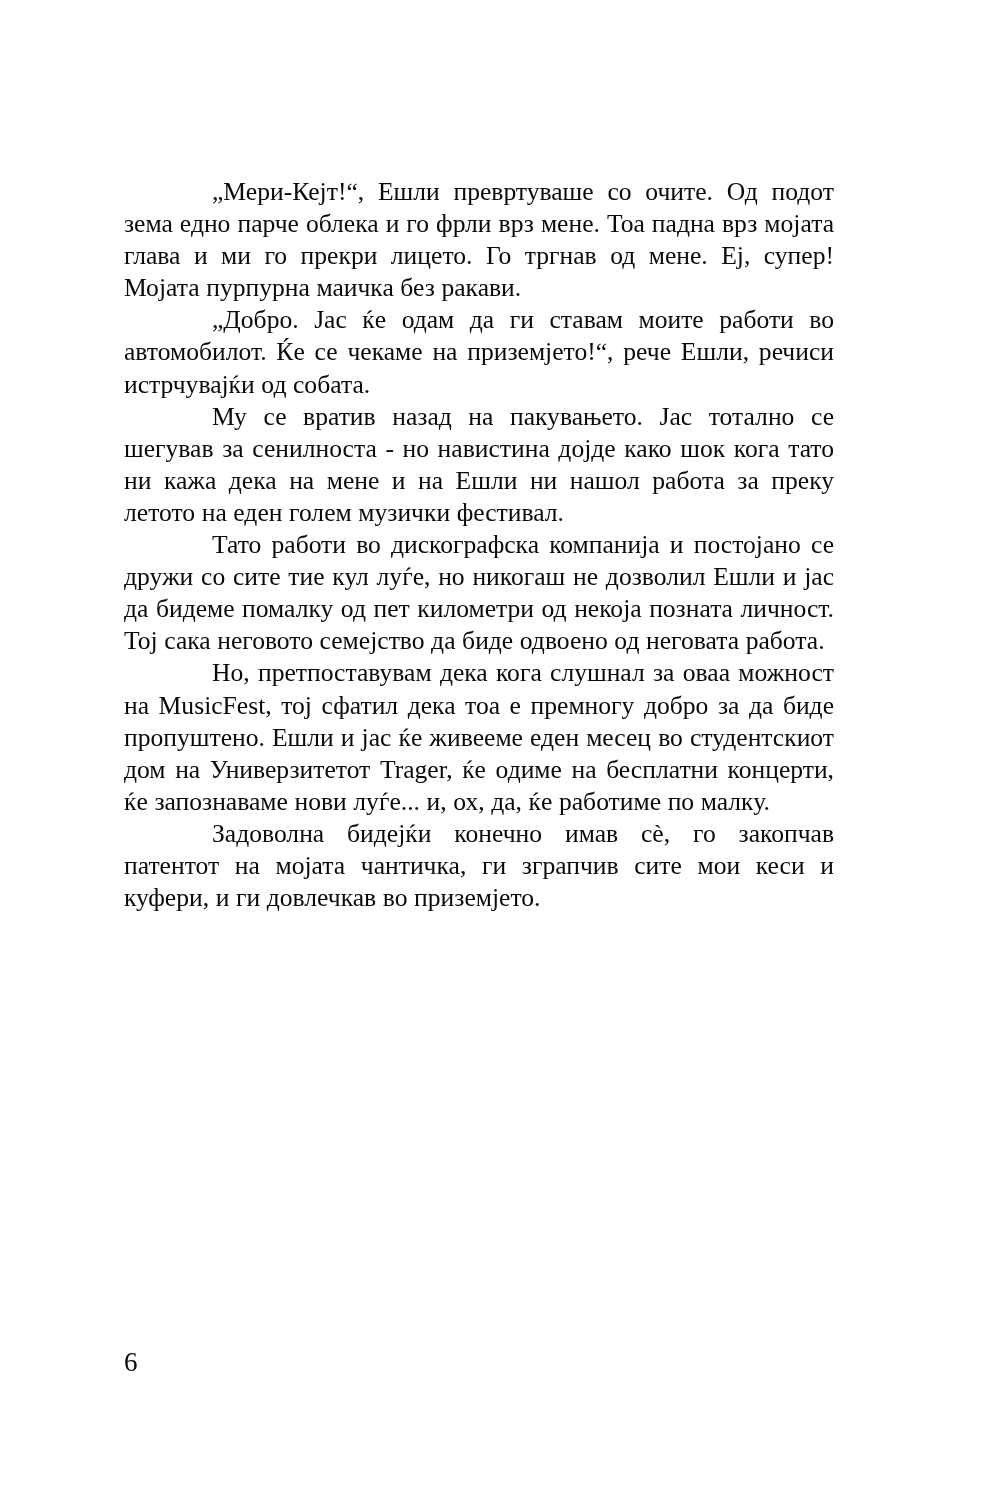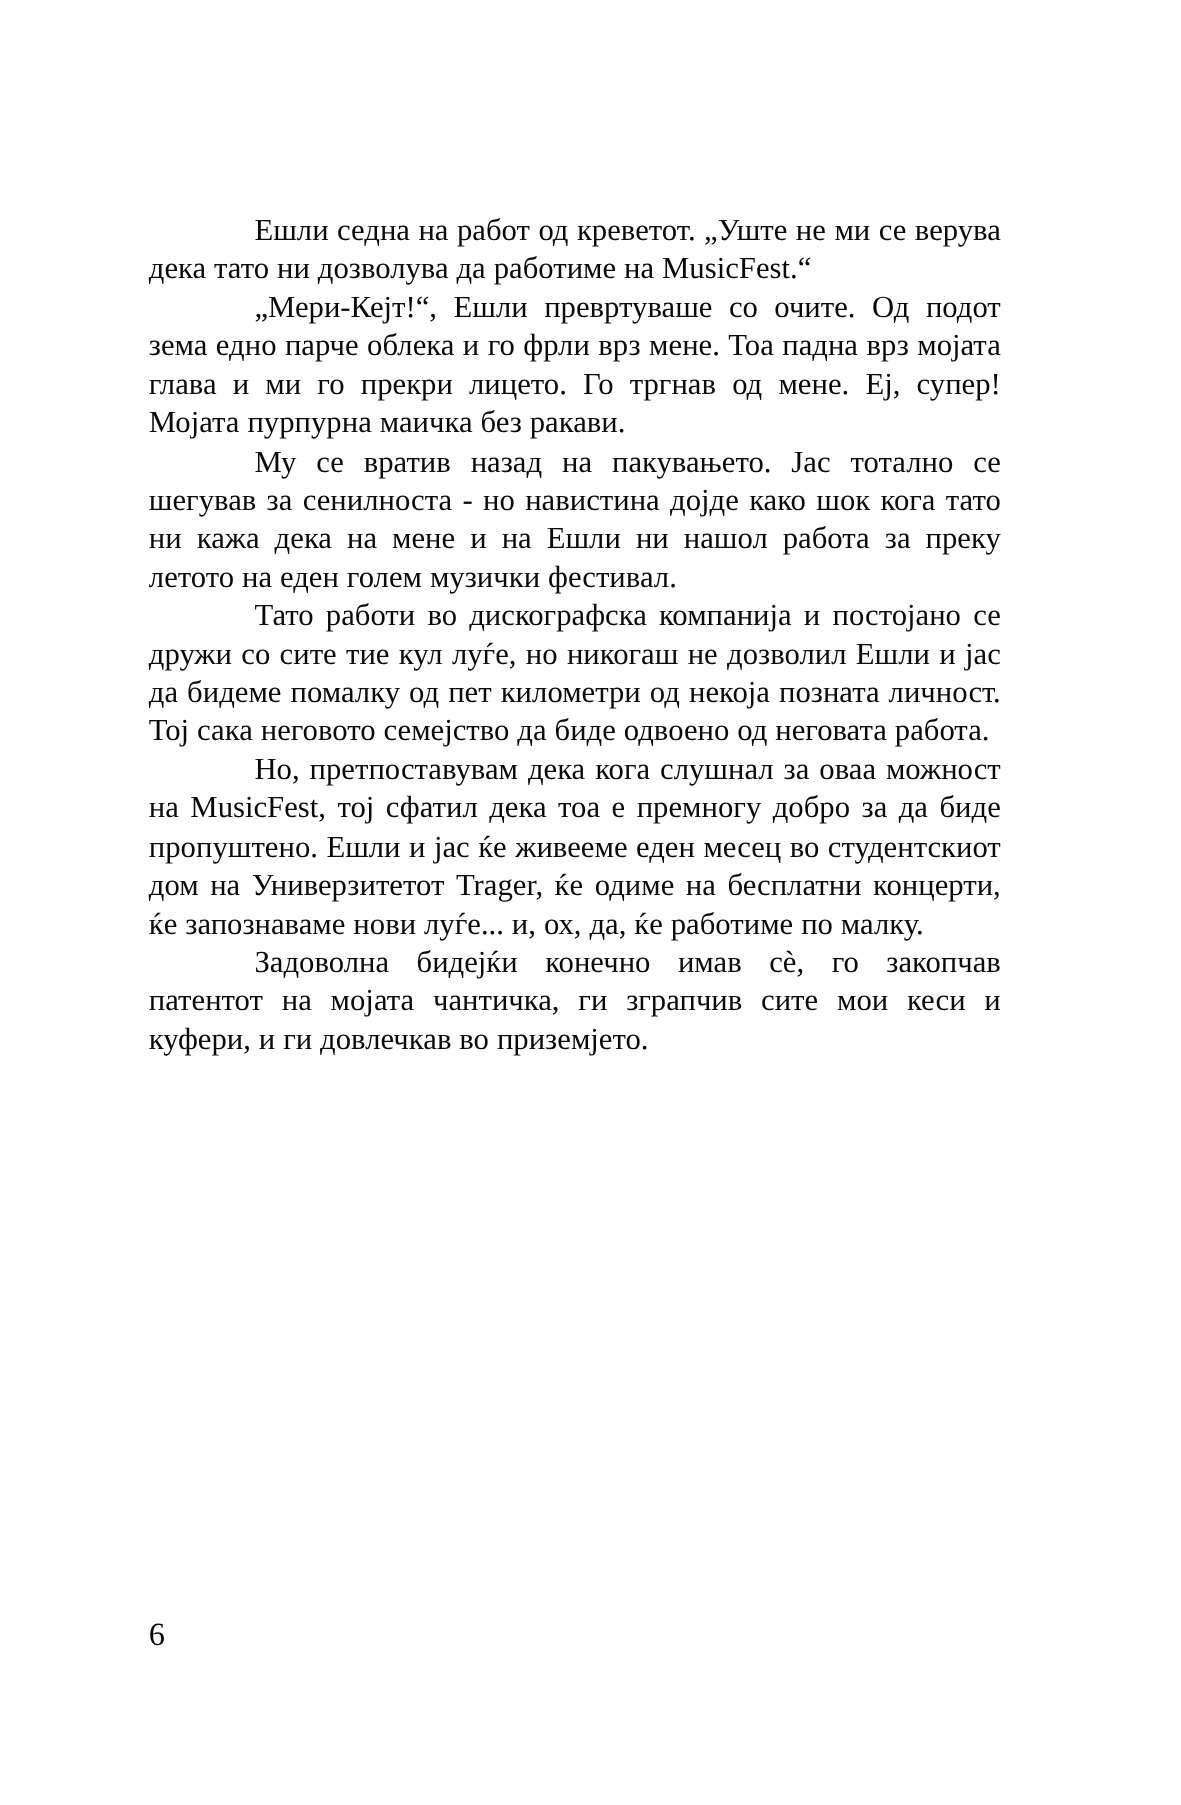--- a/index.html
+++ b/index.html
@@ -46,22 +46,22 @@
     color: #0a0a0a;
     line-height: 1;
   }
 </style>
 </head>
 <body>
 
 <div class="page">
 
   <div class="text-column">
-    <p class="para last-line-natural">Ешли седна на работ од креветот. „Уште не ми се верува дека тато ни дозволува да работиме на MusicFest.“</p>
     <p class="para last-line-natural">„Мери-Кејт!“, Ешли превртуваше со очите. Од подот зема едно парче облека и го фрли врз мене. Тоа падна врз мојата глава и ми го прекри лицето. Го тргнав од мене. Ej, супер! Мојата пурпурна маичка без ракави.</p>
+    <p class="para last-line-natural">„Добро. Јас ќе одам да ги ставам моите работи во автомобилот. Ќе се чекаме на приземјето!“, рече Ешли, речиси истрчувајќи од собата.</p>
     <p class="para last-line-natural">Му се вратив назад на пакувањето. Јас тотално се шегував за сенилноста - но навистина дојде како шок кога тато ни кажа дека на мене и на Ешли ни нашол работа за преку летото на еден голем музички фестивал.</p>
     <p class="para last-line-natural">Тато работи во дискографска компанија и постојано се дружи со сите тие кул луѓе, но никогаш не дозволил Ешли и јас да бидеме помалку од пет километри од некоја позната личност. Тој сака неговото семејство да биде одвоено од неговата работа.</p>
     <p class="para last-line-natural">Но, претпоставувам дека кога слушнал за оваа можност на MusicFest, тој сфатил дека тоа е премногу добро за да биде пропуштено. Ешли и јас ќе живееме еден месец во студентскиот дом на Универзитетот Trager, ќе одиме на бесплатни концерти, ќе запознаваме нови луѓе... и, ох, да, ќе работиме по малку.</p>
     <p class="para last-line-natural">Задоволна бидејќи конечно имав сè, го закопчав патентот на мојата чантичка, ги зграпчив сите мои кеси и куфери, и ги довлечкав во приземјето.</p>
   </div>
 
   <div class="page-number">6</div>
 
 </div>
 

